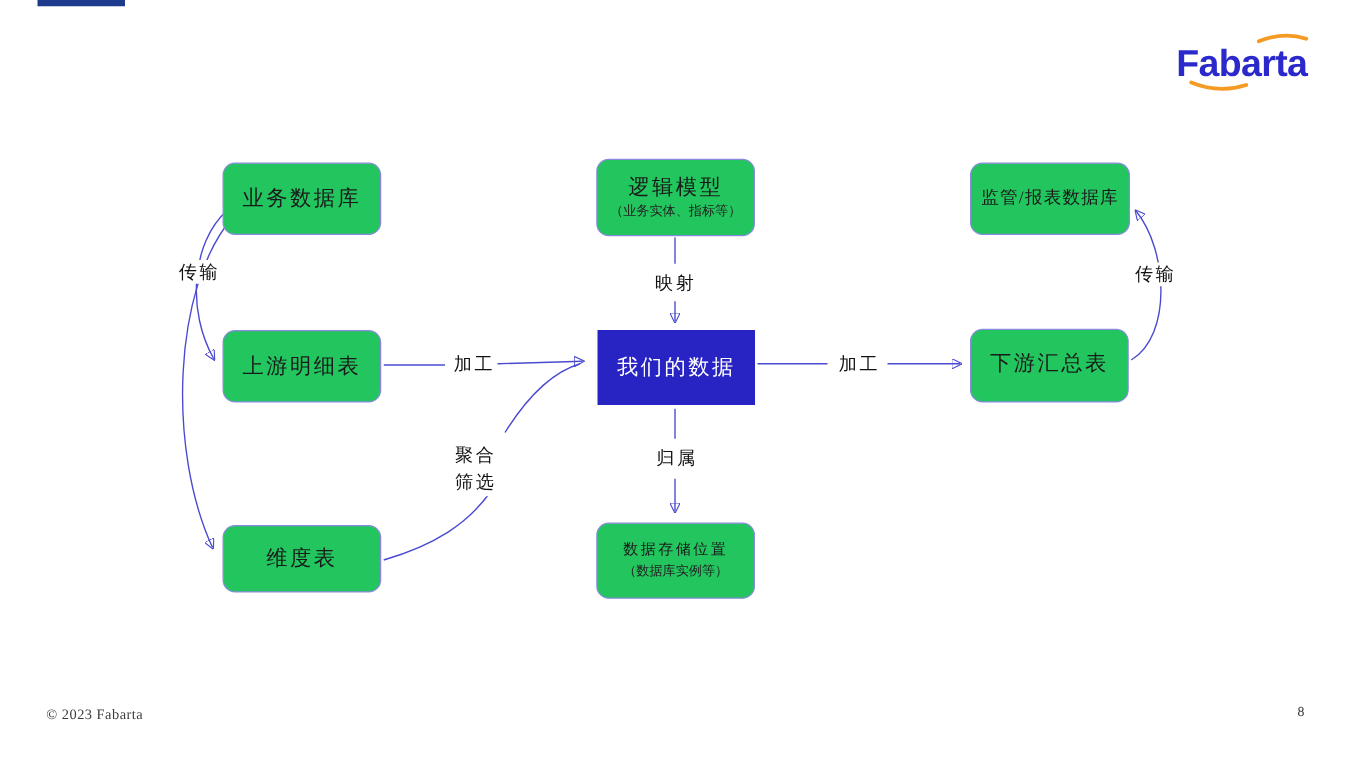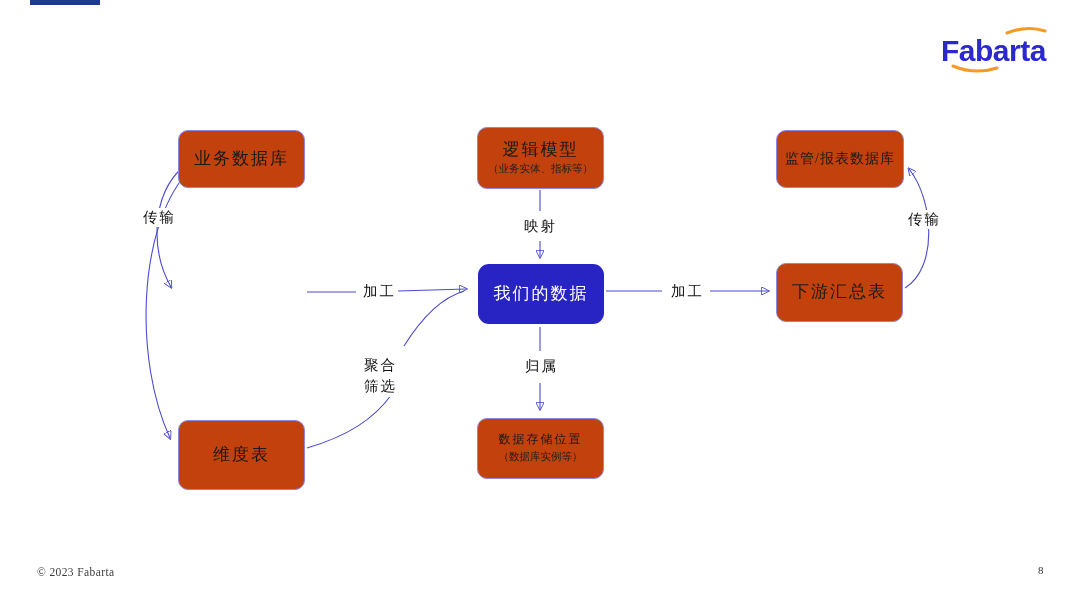--- a/index.html
+++ b/index.html
@@ -10,28 +10,28 @@
   }
   .accent-bar{position:absolute;left:30px;top:0;width:70px;height:5px;background:#1e3a8c;}
   .slide-title{
     position:absolute;left:38px;top:33px;font-size:23px;font-weight:bold;color:#111111;
     letter-spacing:1px;white-space:nowrap;
   }
   .logo{position:absolute;left:933px;top:22px;width:126px;height:52px;}
   .arrow-layer{position:absolute;left:0;top:0;width:1080px;height:608px;}
   .arrow-layer path{fill:none;stroke:#4a4ad0;stroke-width:1.1px;}
   .node{
-    position:absolute;box-sizing:border-box;background:#c2410c;
+    position:absolute;box-sizing:border-box;background:#22c55e;
     border:1.2px solid #8a8ae0;border-radius:10px;
     display:flex;flex-direction:column;align-items:center;justify-content:center;
     color:#1a1a1a;text-align:center;letter-spacing:2px;
   }
   .node .lbl{font-size:17px;line-height:1.15;}
   .node .sub{font-size:10.5px;letter-spacing:0;margin-top:3px;color:#222;}
-  .node-filled{background:#2823c3;border:none;border-radius:11px;color:#ffffff;}
+  .node-filled{background:#2823c3;border:none;border-radius:0;color:#ffffff;}
   .edge-label{
     position:absolute;font-size:14.5px;color:#111;background:#ffffff;
     padding:0 1px;letter-spacing:2px;white-space:nowrap;
   }
   .edge-label.two-line{line-height:1.45;letter-spacing:2px;}
   .footer-copyright{position:absolute;left:37px;top:566px;font-size:11.5px;color:#3c3c3c;letter-spacing:.4px;}
   .page-number{position:absolute;left:1038px;top:564px;font-size:11px;color:#333;}
 </style>
 </head>
 <body>
@@ -74,30 +74,33 @@
 
   <div class="node" style="left:477px;top:127px;width:127px;height:62px;">
     <div class="lbl">逻辑模型</div>
     <div class="sub">（业务实体、指标等）</div>
   </div>
 
   <div class="node" style="left:776px;top:130px;width:128px;height:58px;letter-spacing:1px;">
     <div class="lbl" style="font-size:14px;">监管/报表数据库</div>
   </div>
 
+  <div class="node" style="left:178px;top:264px;width:127px;height:58px;">
+    <div class="lbl">上游明细表</div>
+  </div>
 
   <div class="node node-filled" style="left:478px;top:264px;width:126px;height:60px;">
     <div class="lbl">我们的数据</div>
   </div>
 
   <div class="node" style="left:776px;top:263px;width:127px;height:59px;font-family:Liberation Mono, monospace;">
     <div class="lbl">下游汇总表</div>
   </div>
 
-  <div class="node" style="left:178px;top:420px;width:127px;height:70px;">
+  <div class="node" style="left:178px;top:420px;width:127px;height:54px;">
     <div class="lbl">维度表</div>
   </div>
 
   <div class="node" style="left:477px;top:418px;width:127px;height:61px;">
     <div class="lbl" style="font-size:12px;font-family:Liberation Serif, serif;">数据存储位置</div>
     <div class="sub">（数据库实例等）</div>
   </div>
 
   <div class="edge-label" style="left:142px;top:208px;">传输</div>
   <div class="edge-label" style="left:523px;top:217px;">映射</div>

